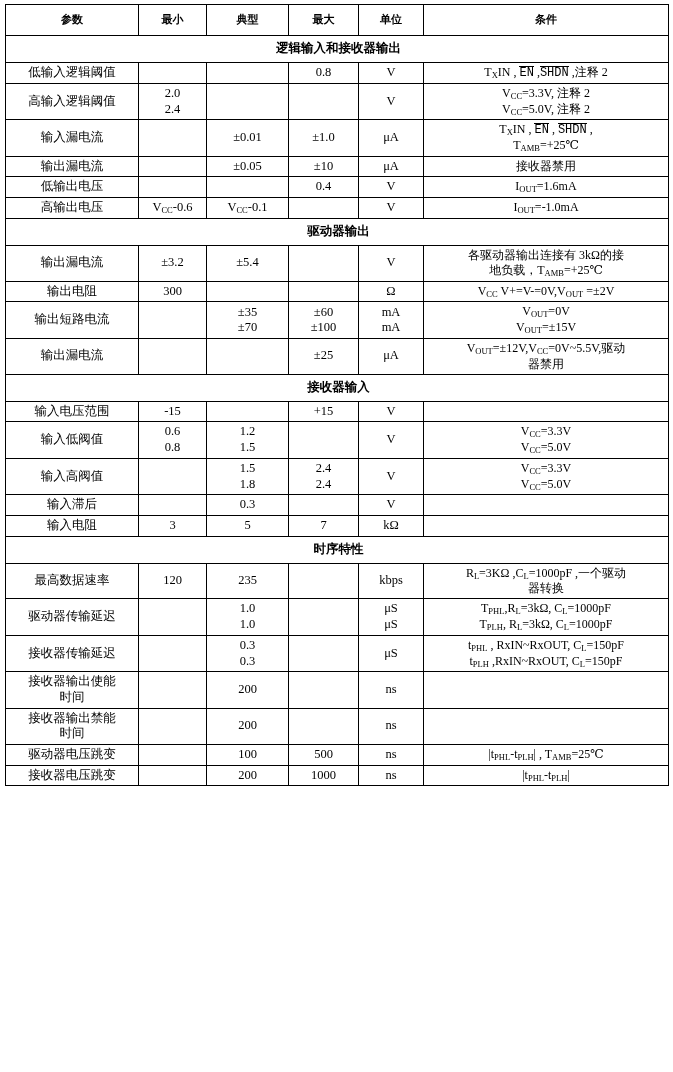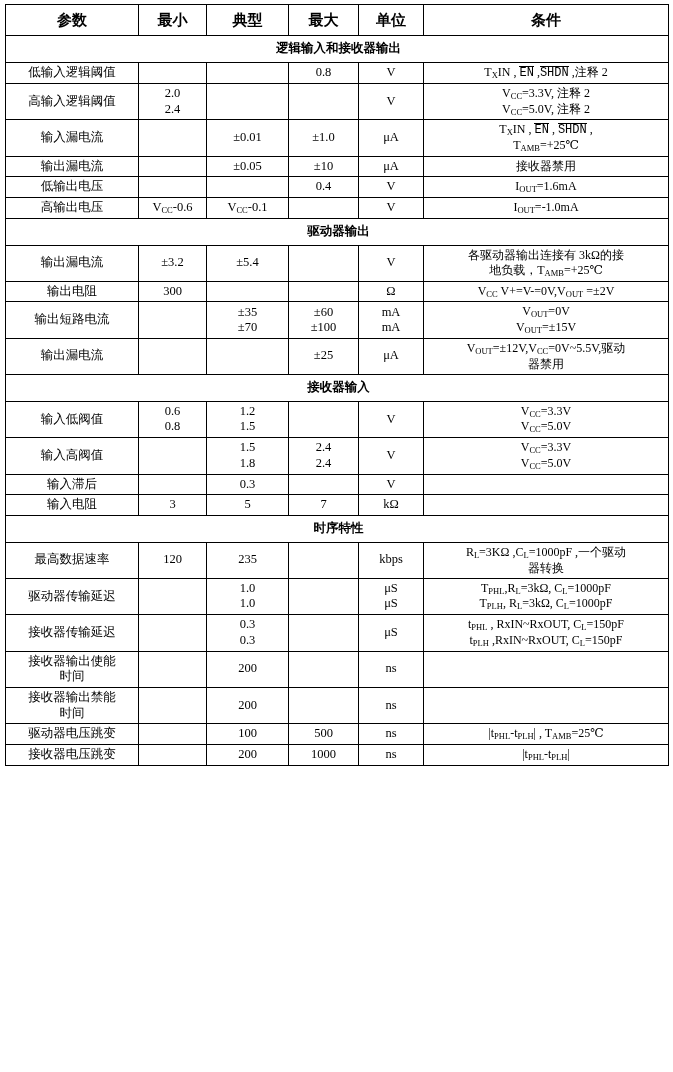--- a/index.html
+++ b/index.html
@@ -36,21 +36,21 @@
   col.c-min   { width: 68px; }
   col.c-typ   { width: 82px; }
   col.c-max   { width: 70px; }
   col.c-unit  { width: 65px; }
   col.c-cond  { width: 245px; }
 
   thead th {
     font-weight: bold;
     text-align: center;
     height: 26px;
-    font-size: 15px;
+    font-size: 11px;
   }
   td.param {
     text-align: center;
   }
   td.num {
     text-align: center;
   }
   tr.section td {
     text-align: center;
     font-weight: bold;
@@ -178,20 +178,28 @@
           <td class="param">输出漏电流</td>
           <td class="num"></td>
           <td class="num"></td>
           <td class="num">±25</td>
           <td class="num">μA</td>
           <td class="cond-wrap">V<sub>OUT</sub>=±12V,V<sub>CC</sub>=0V~5.5V,驱动<br>器禁用</td>
         </tr>
         <tr class="section">
           <td colspan="6">接收器输入</td>
         </tr>
+        <tr>
+          <td class="param">输入电压范围</td>
+          <td class="num">-15</td>
+          <td class="num"></td>
+          <td class="num">+15</td>
+          <td class="num">V</td>
+          <td class="cond-wrap"></td>
+        </tr>
         <tr class="two-line">
           <td class="param">输入低阀值</td>
           <td class="num">0.6<br>0.8</td>
           <td class="num">1.2<br>1.5</td>
           <td class="num"></td>
           <td class="num">V</td>
           <td class="cond-wrap">V<sub>CC</sub>=3.3V<br>V<sub>CC</sub>=5.0V</td>
         </tr>
         <tr class="two-line">
           <td class="param">输入高阀值</td>

